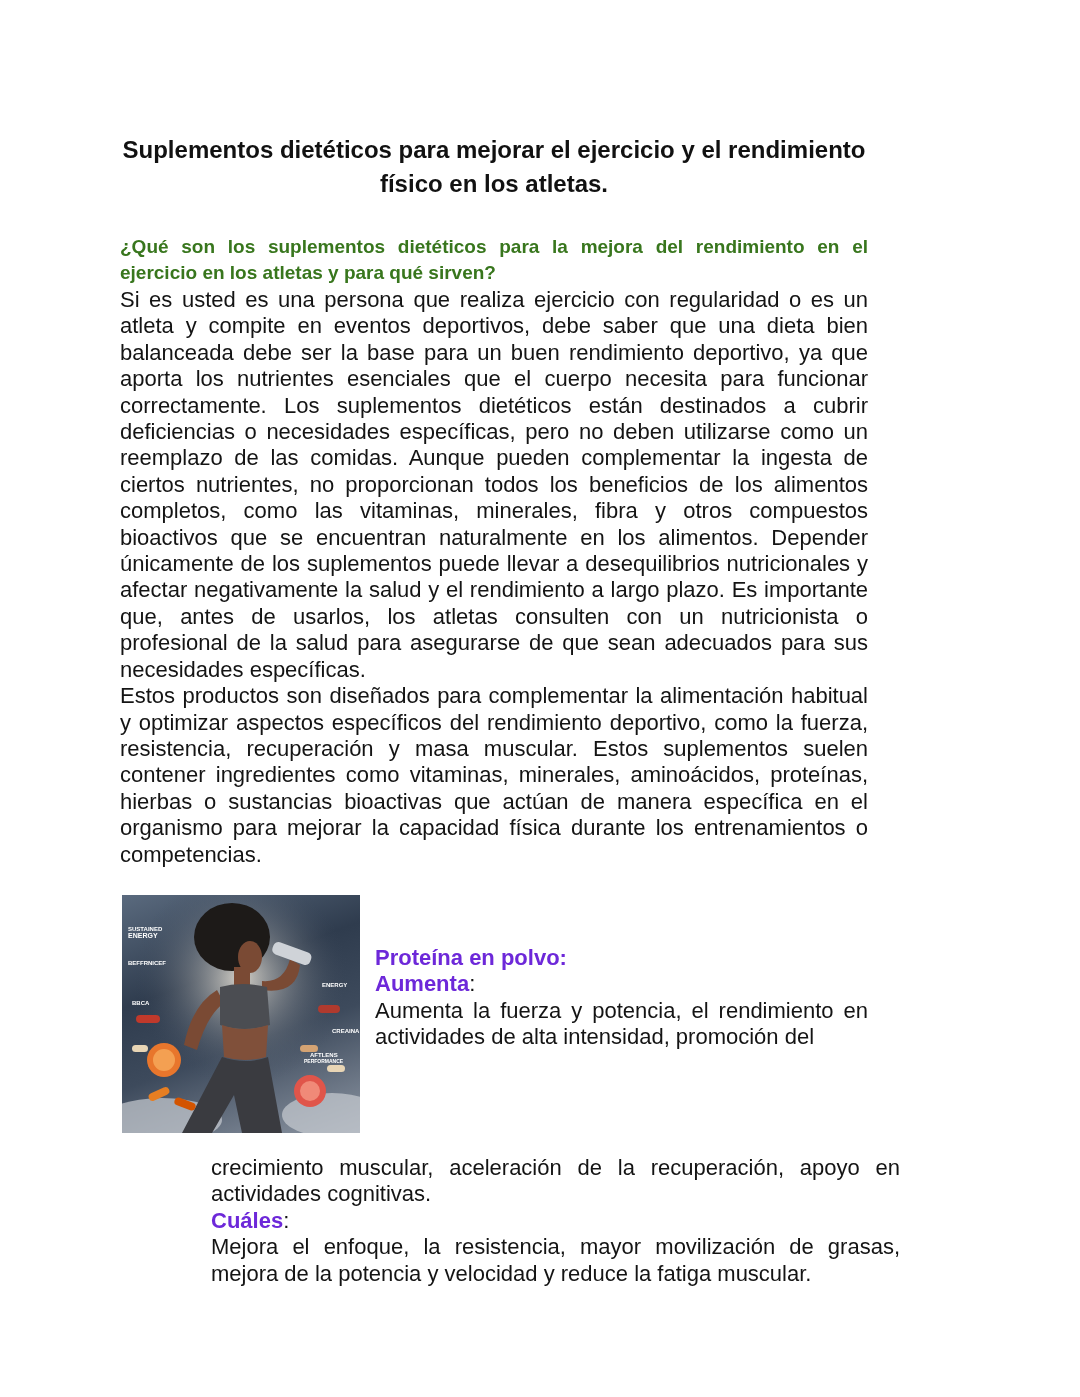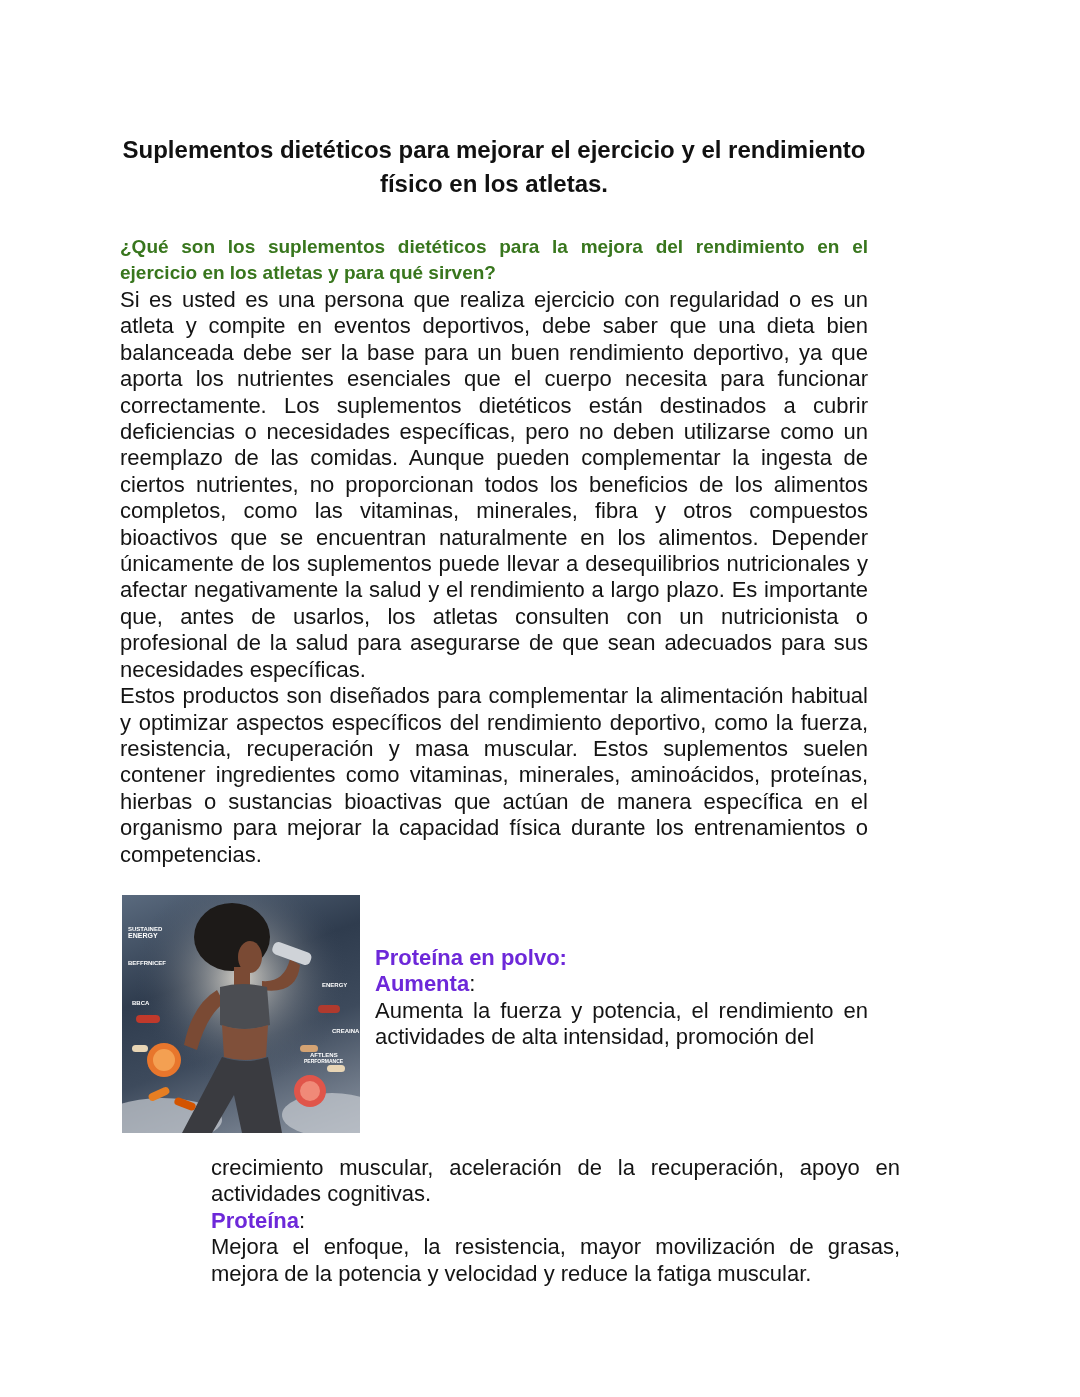--- a/index.html
+++ b/index.html
@@ -101,17 +101,17 @@
 
 
   <div class="body-text" id="right-col">
     <div class="sub-heading">Proteína en polvo:</div>
     <div><span class="sub-heading">Aumenta</span><span class="colon">:</span></div>
     <p>Aumenta la fuerza y potencia, el rendimiento en actividades de alta intensidad, promoción del</p>
   </div>
 
   <div class="body-text" id="wrap-col">
     <p>crecimiento muscular, aceleración de la recuperación, apoyo en actividades cognitivas.</p>
-    <div><span class="sub-heading">Proteína</span><span class="colon">:</span></div>
+    <div><span class="sub-heading">Cuáles</span><span class="colon">:</span></div>
     <p>Mejora el enfoque, la resistencia, mayor movilización de grasas, mejora de la potencia y velocidad y reduce la fatiga muscular.</p>
   </div>
 
 </div>
 
 </body></html>

